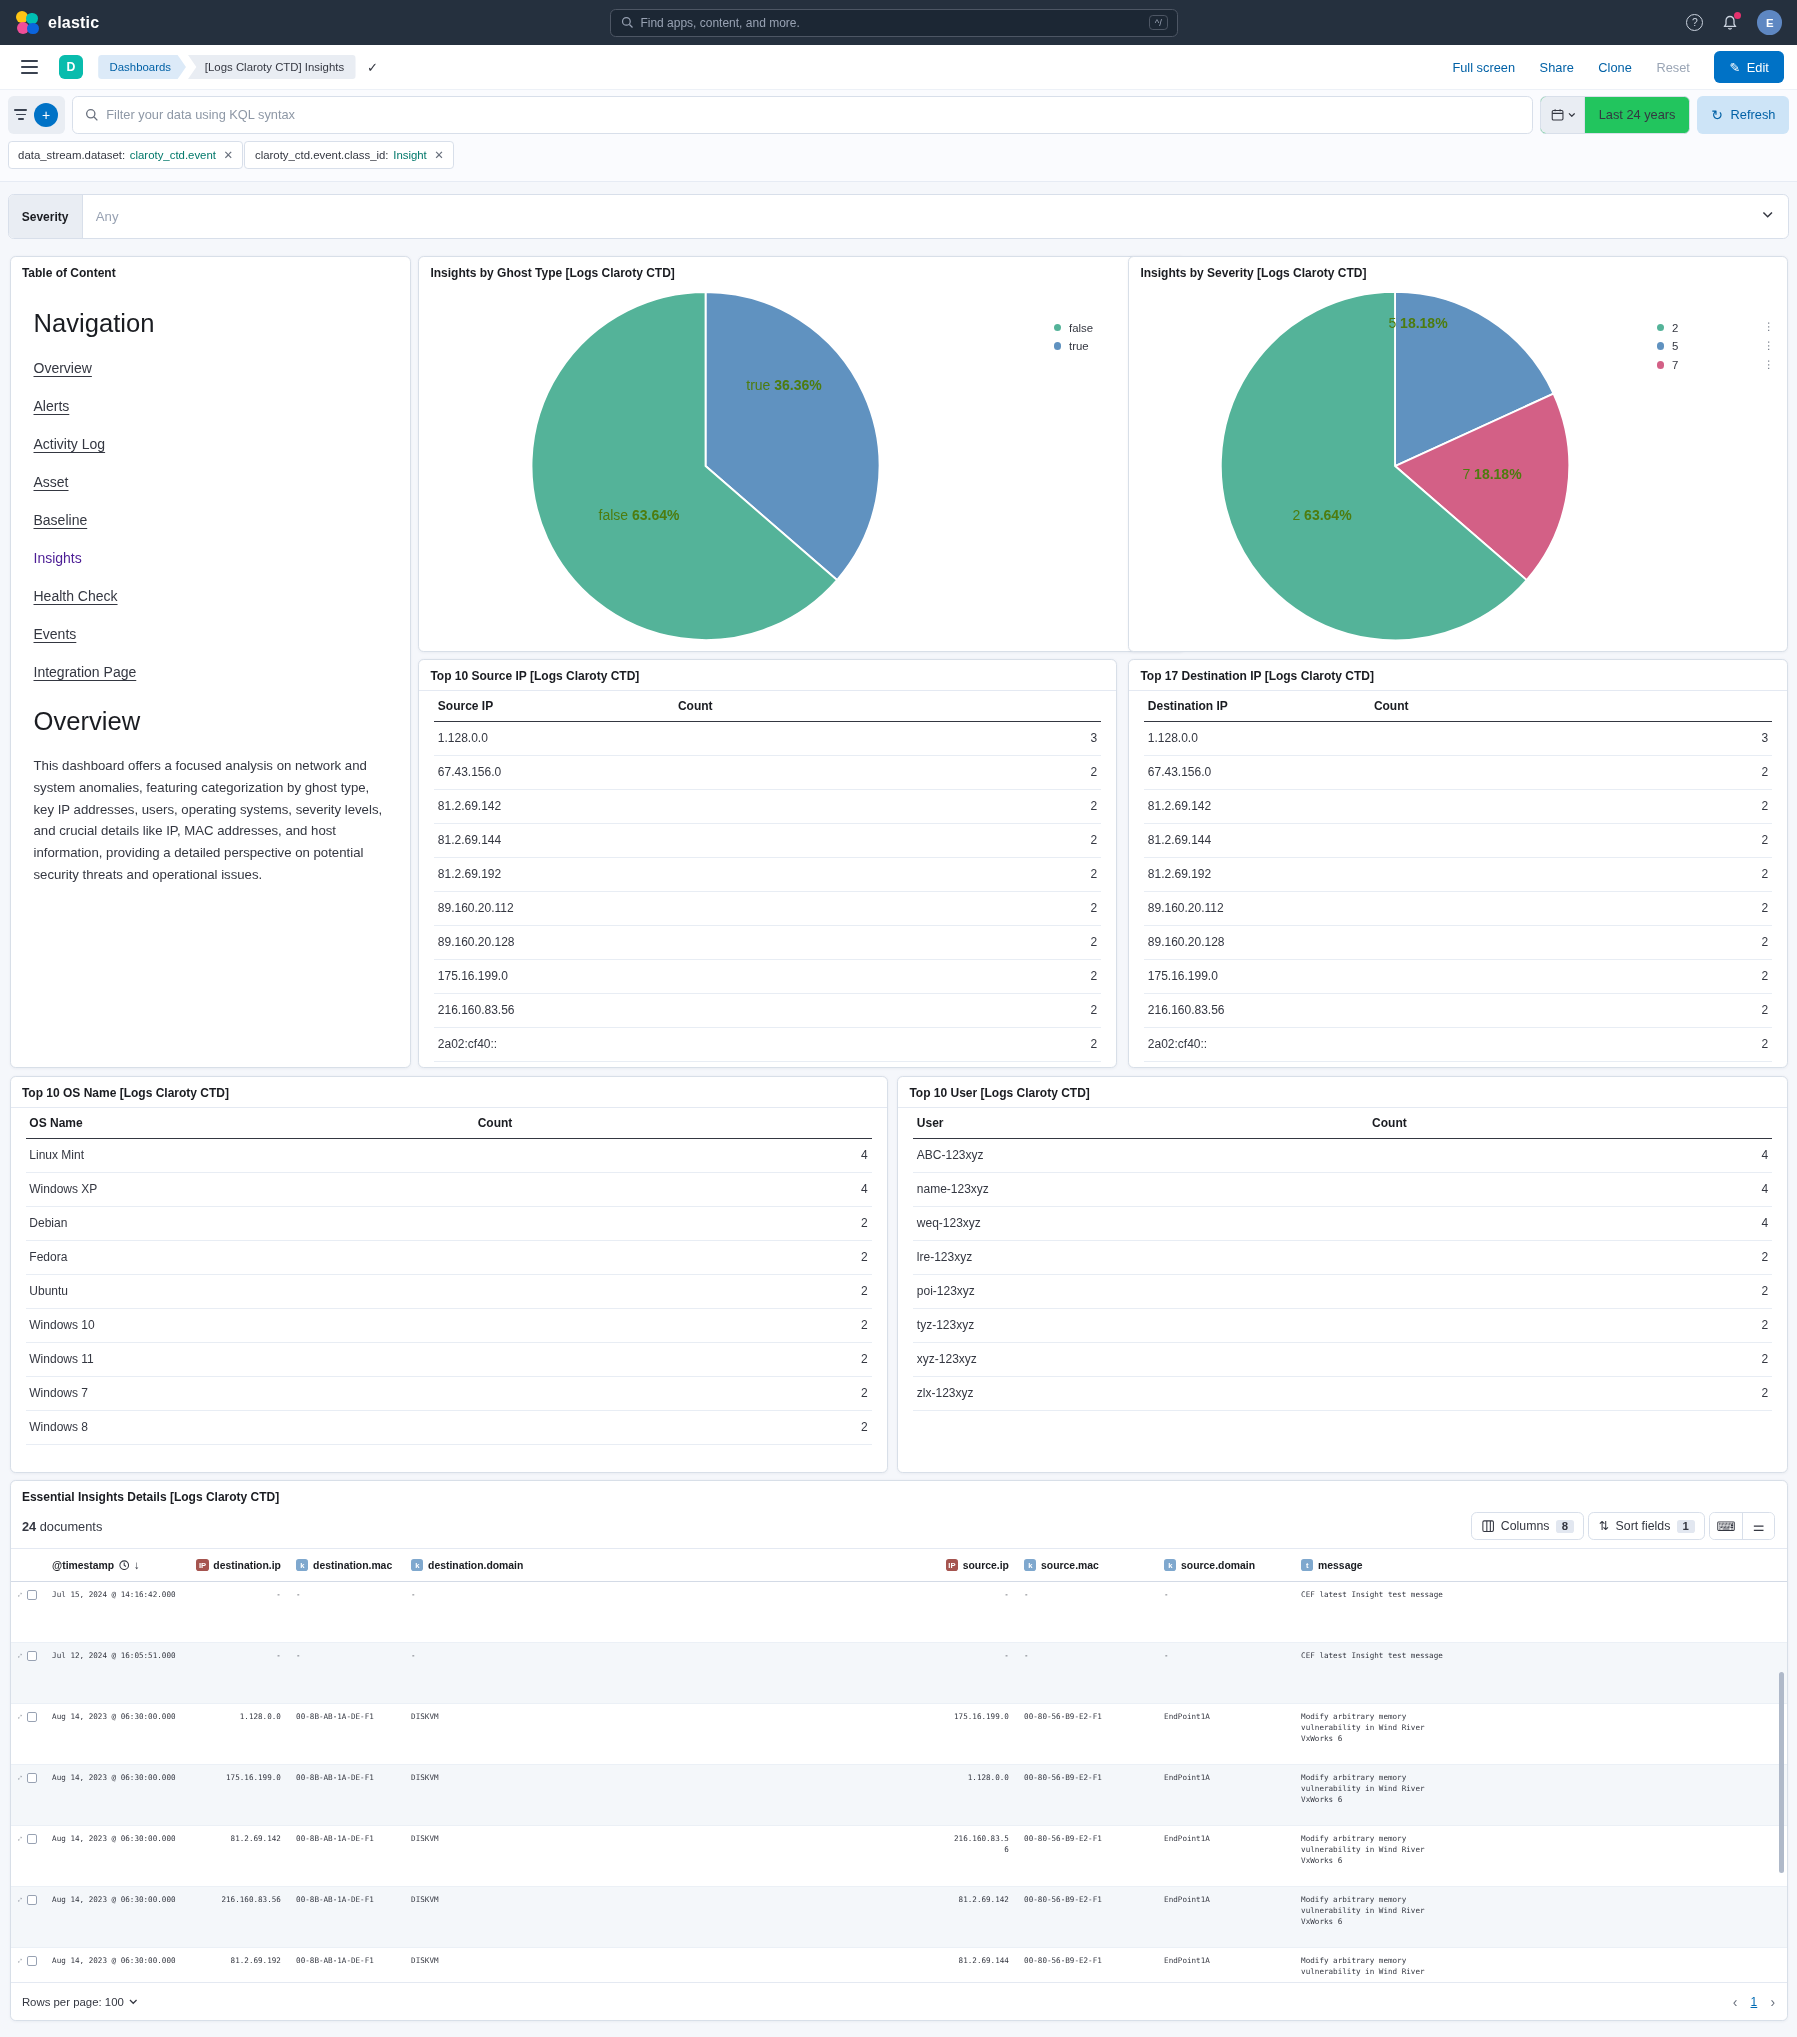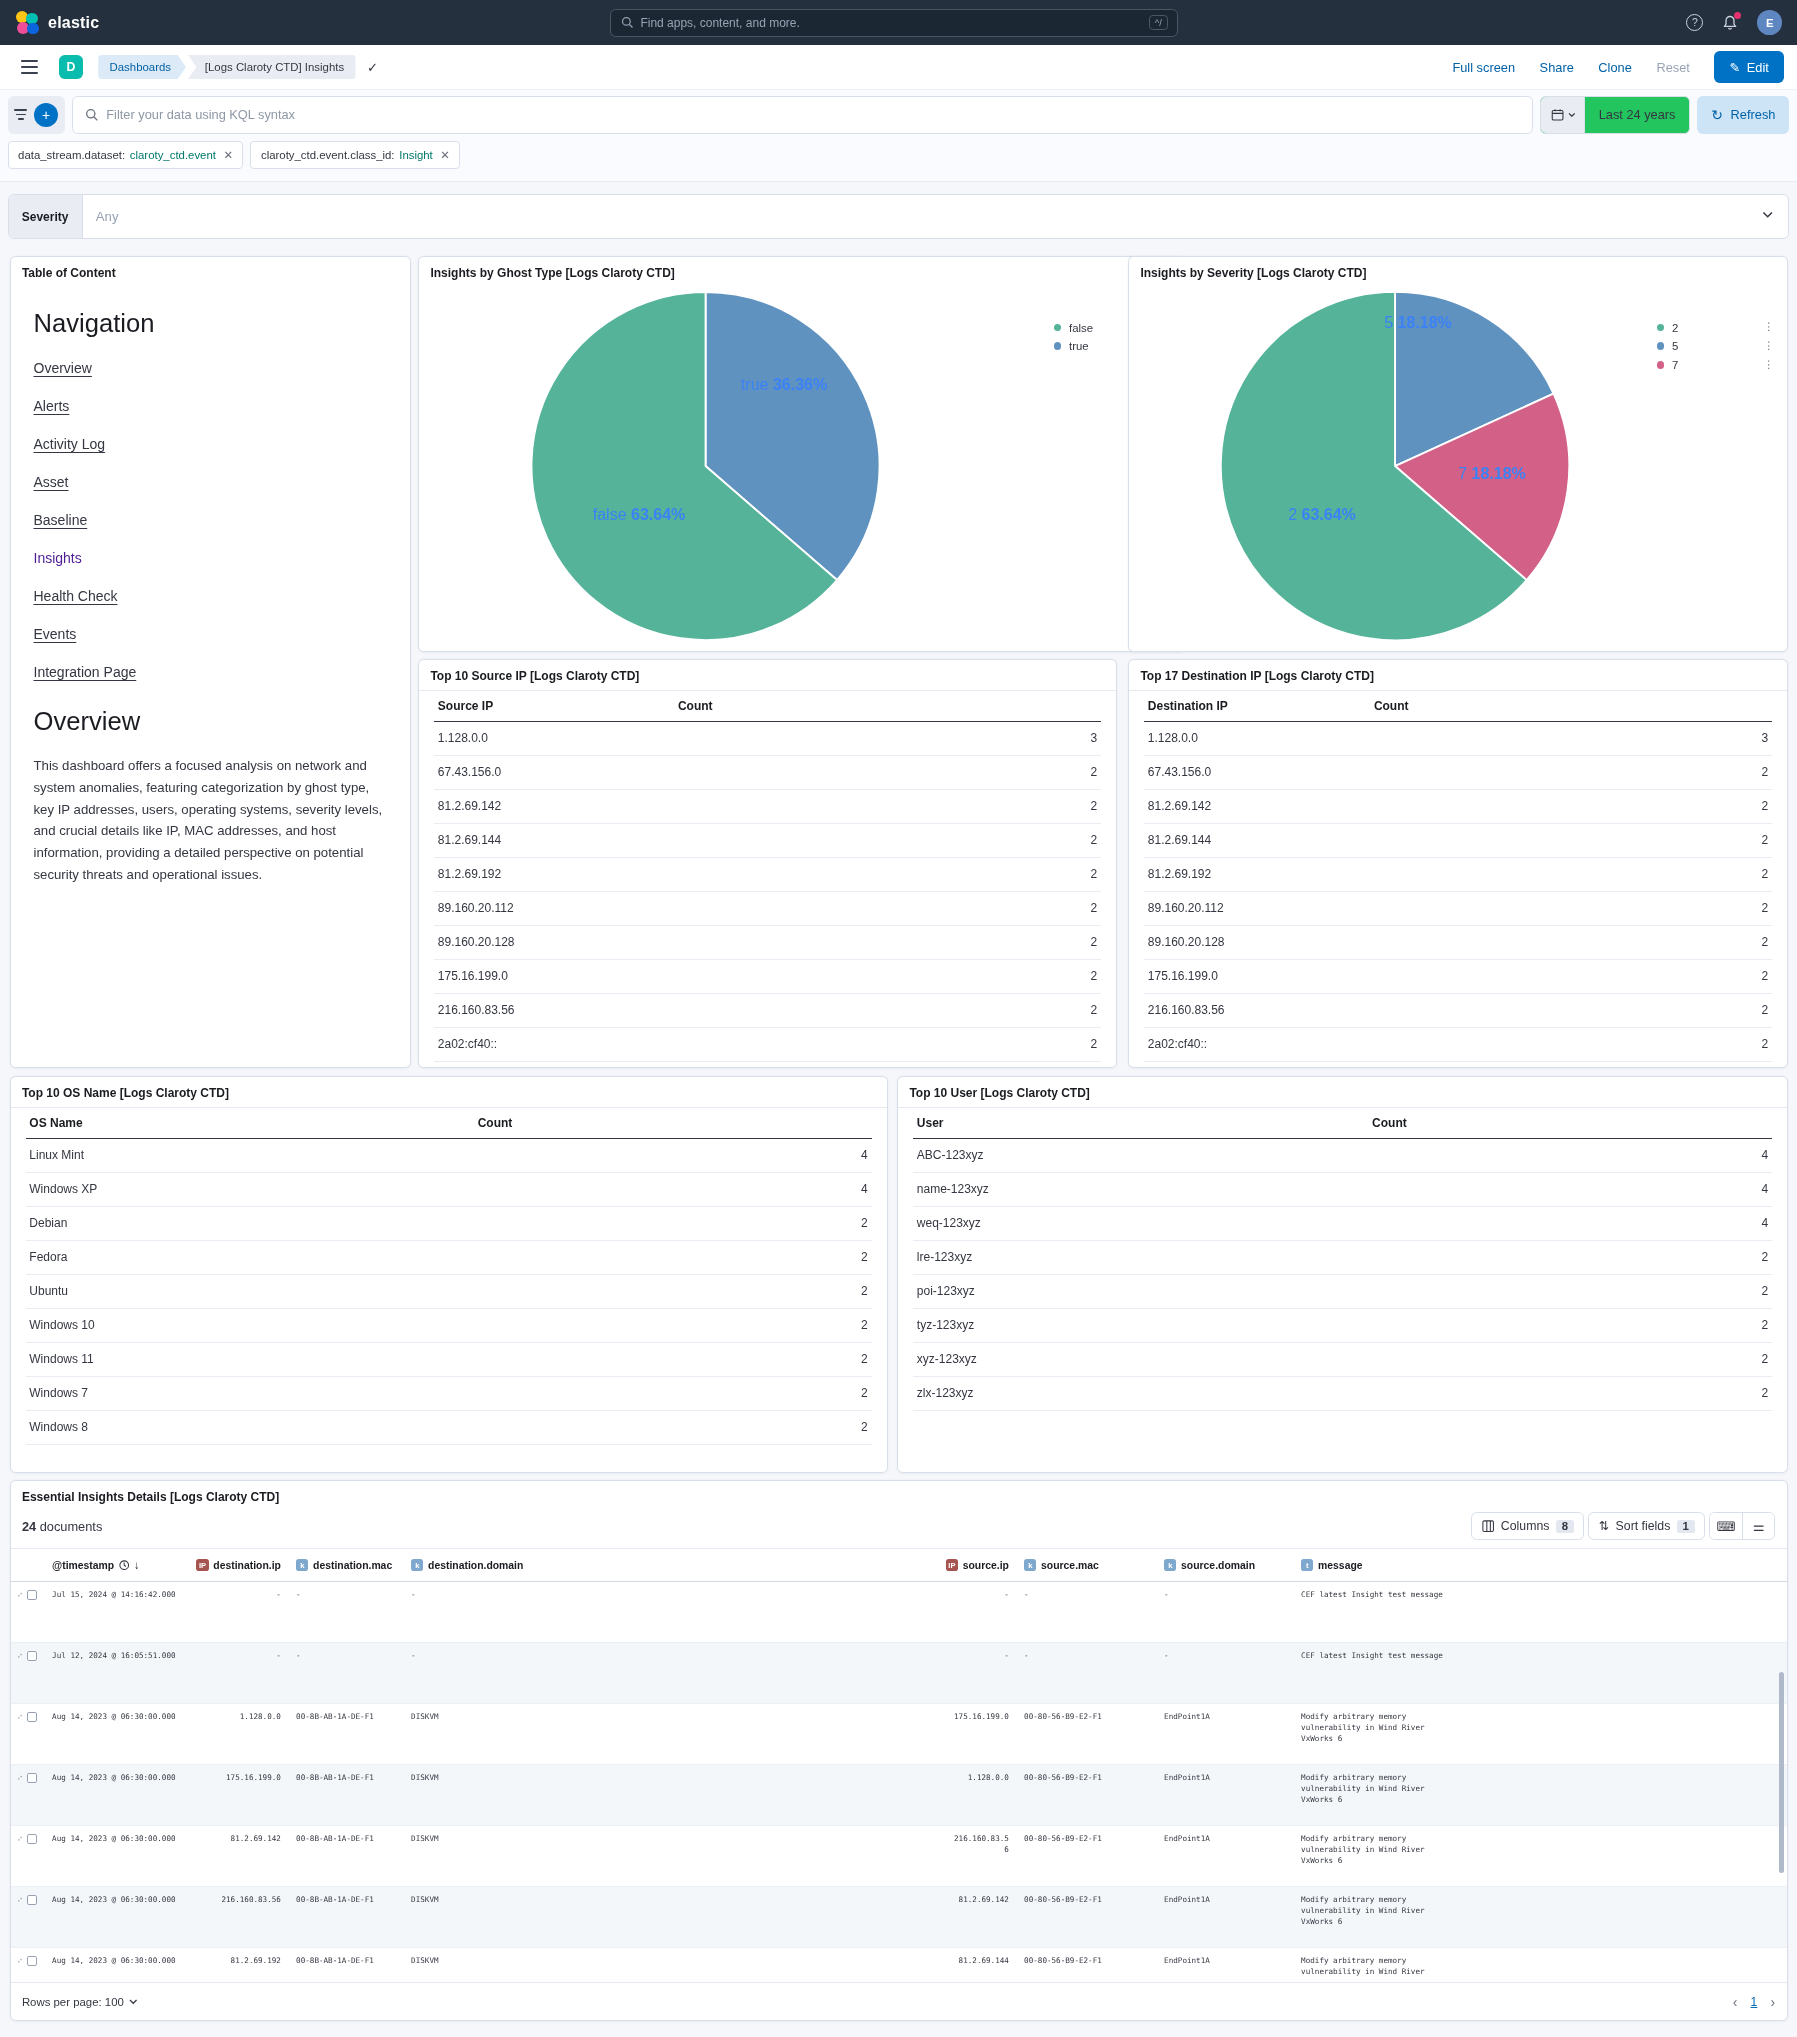--- a/index.html
+++ b/index.html
@@ -47,21 +47,21 @@
   .plusbtn{width:24px;height:24px;border-radius:50%;background:#0072C6;color:#fff;font-size:14px;border:none;display:flex;align-items:center;justify-content:center;cursor:pointer}
   .kql{flex:1;height:38px;background:#fff;border:0.9px solid #D8DFEA;border-radius:5.7px;display:flex;align-items:center;padding:0 11.4px;gap:8.5px}
   .kql .ph{color:#8E98A6;font-size:12.8px}
   .dpicker{height:38px;border:0.9px solid #D8DFEA;border-radius:5.7px;background:#22c55e;display:flex;overflow:hidden}
   .dpcal{width:44px;background:#E9EDF3;border-right:0.9px solid #D8DFEA;display:flex;align-items:center;justify-content:center;gap:3.8px}
   .dptext{padding:0 13.2px;display:flex;align-items:center;font-size:12.8px;color:#343741;min-width:98px}
   .refresh{height:38px;background:#CDE4F7;color:#0061A6;border:none;border-radius:5.7px;font-size:12.8px;font-weight:500;padding:0 14px;display:flex;align-items:center;gap:7.6px;font-family:inherit;cursor:pointer}
   .ricon{font-size:14px;line-height:1}
 
   
-  .pillsrow{background:#FAFBFE;padding:1.9px 7.6px 12.3px;display:flex;gap:7px;border-bottom:0.9px solid #E6EBF4}
+  .pillsrow{background:#FAFBFE;padding:1.9px 7.6px 12.3px;display:flex;gap:1px;border-bottom:0.9px solid #E6EBF4}
   .pill{height:28px;background:#fff;border:0.9px solid #D8DFEA;border-radius:3.8px;display:flex;align-items:center;padding:0 9.5px;font-size:11.4px;color:#343741;gap:4.7px;cursor:pointer}
   .pill .val{color:#00786A}
   .pill .x{color:#69707D;font-size:11.4px;margin-left:2.8px}
 
   
   .sevbar{margin:12.3px 7.6px 0;height:45px;background:#fff;border:0.9px solid #D8DFEA;border-radius:5.7px;display:flex;align-items:center;position:relative;overflow:hidden}
   .sevlab{width:74px;height:100%;background:#E9EDF3;border-right:0.9px solid #D8DFEA;display:flex;align-items:center;justify-content:center;font-size:12px;font-weight:600;color:#1A1C21}
   .sevval{padding-left:13.2px;font-size:13.2px;color:#98A2B3}
   .sevcaret{position:absolute;right:15px;top:16px}
 
@@ -81,21 +81,21 @@
 
   
   .tocbody{padding:9.5px 23px}
   .toch{font-size:25.6px;font-weight:500;color:#1A1C21;margin:13.2px 0 3.8px}
   .toclink{display:block;margin:22px 0;font-size:14px;color:#343741;text-decoration:underline;text-underline-offset:2.8px;cursor:pointer;width:max-content}
   .toccur{font-weight:400;color:#4c1d95;text-decoration:none;cursor:default}
   .tocdesc{margin-top:19px;font-size:13.2px;line-height:1.66;color:#343741}
 
   
   .piewrap{position:relative;height:360px}
-  .pielabel{position:absolute;transform:translate(-50%,-50%);font-size:16px;color:#3b82f6;white-space:nowrap}
+  .pielabel{position:absolute;transform:translate(-50%,-50%);font-size:14px;color:#4d7c0f;white-space:nowrap}
   .pielabel b{font-weight:700}
   .legend{position:absolute;top:35px;right:13.2px;display:flex;flex-direction:column;gap:6.6px}
   .litem{display:flex;align-items:center;width:117px}
   .ldot{width:7.6px;height:7.6px;border-radius:50%;margin-right:7.6px;flex:none}
   .ltext{font-size:11.4px;color:#343741;flex:1}
   .lmenu{color:#69707D;font-size:10.4px;letter-spacing:0;cursor:pointer;line-height:1}
 
   
   .t10{width:calc(100% - 30px);margin:0 15px;border-collapse:collapse}
   .t10 th{font-size:12px;font-weight:700;color:#1A1C21;text-align:left;padding:8.5px 3.8px 7.6px;border-bottom:1.9px solid #343741}

